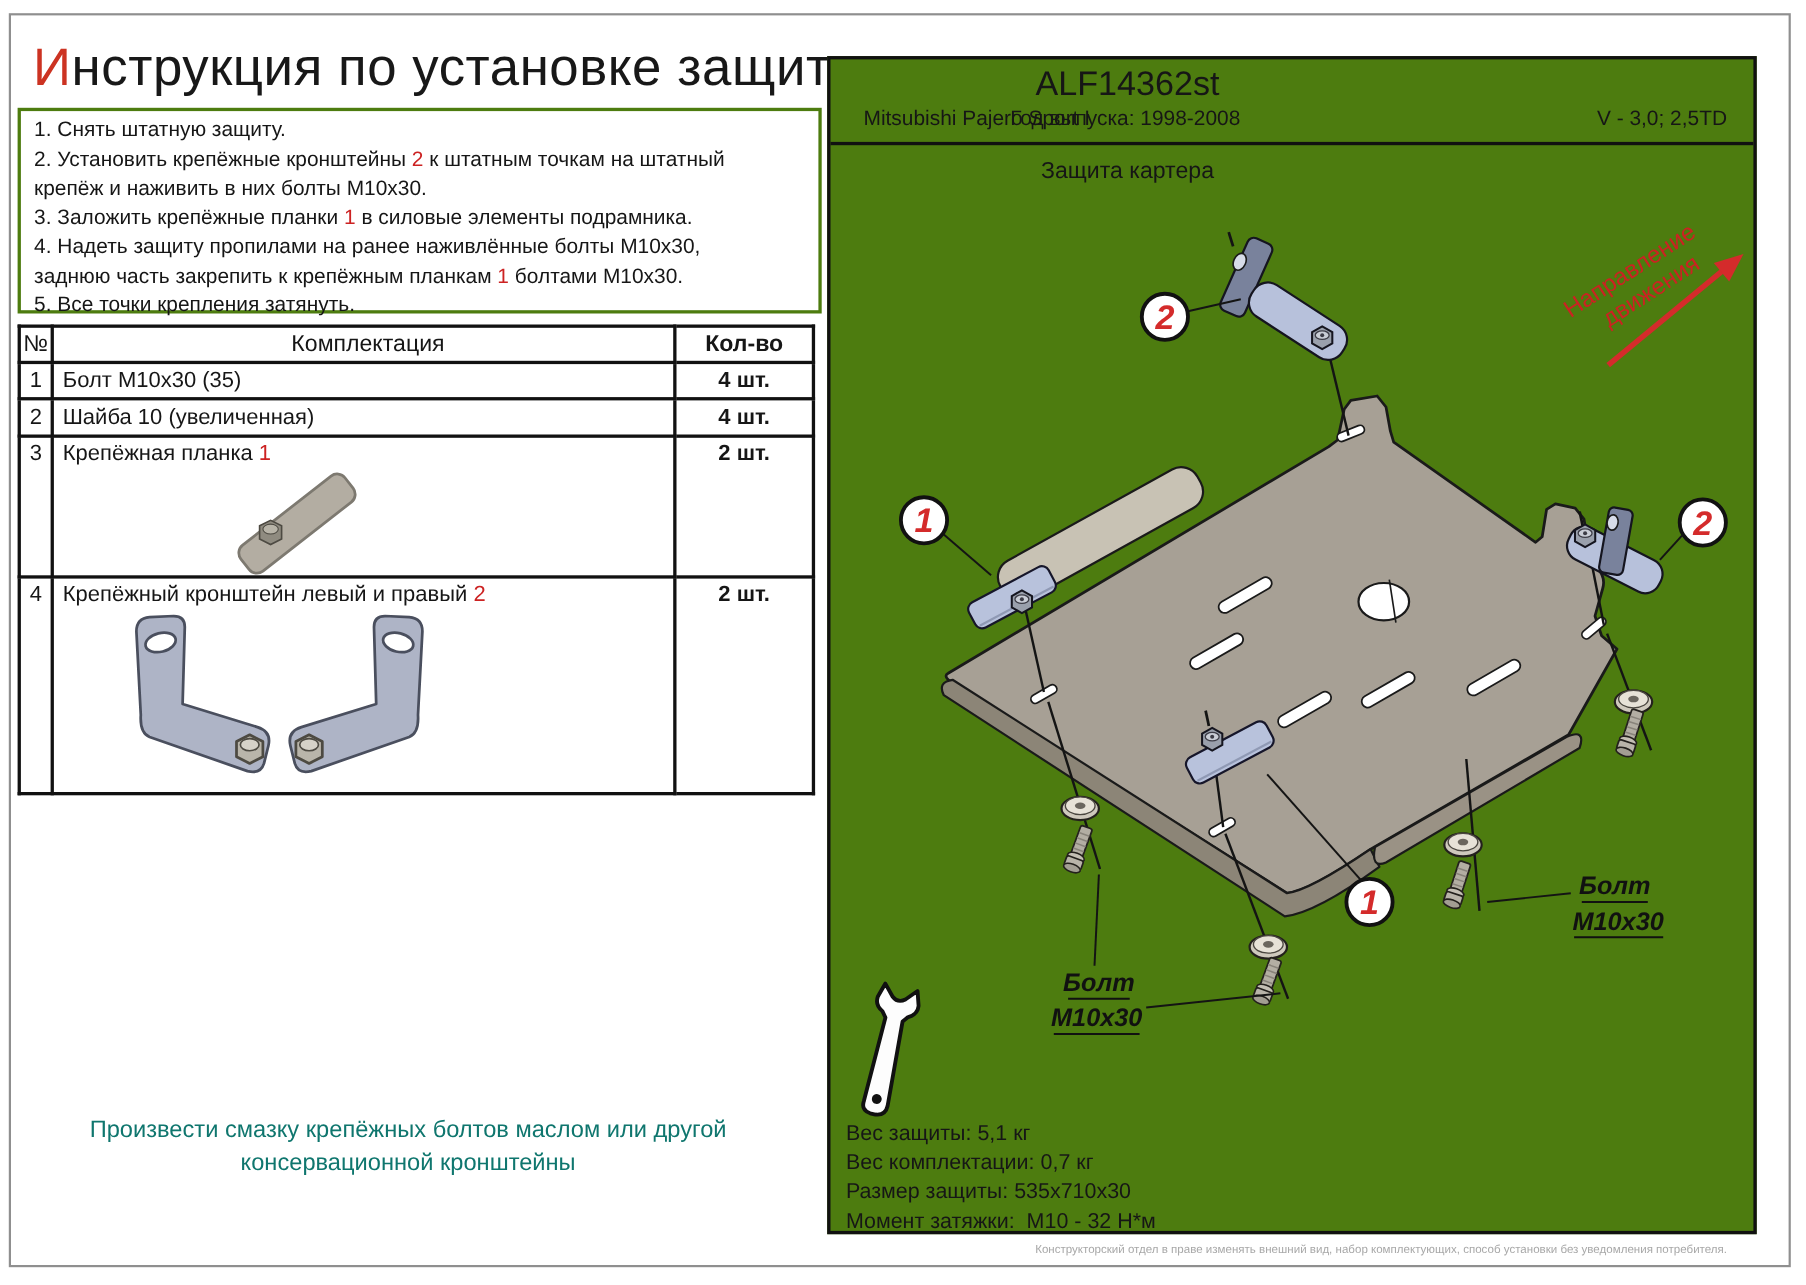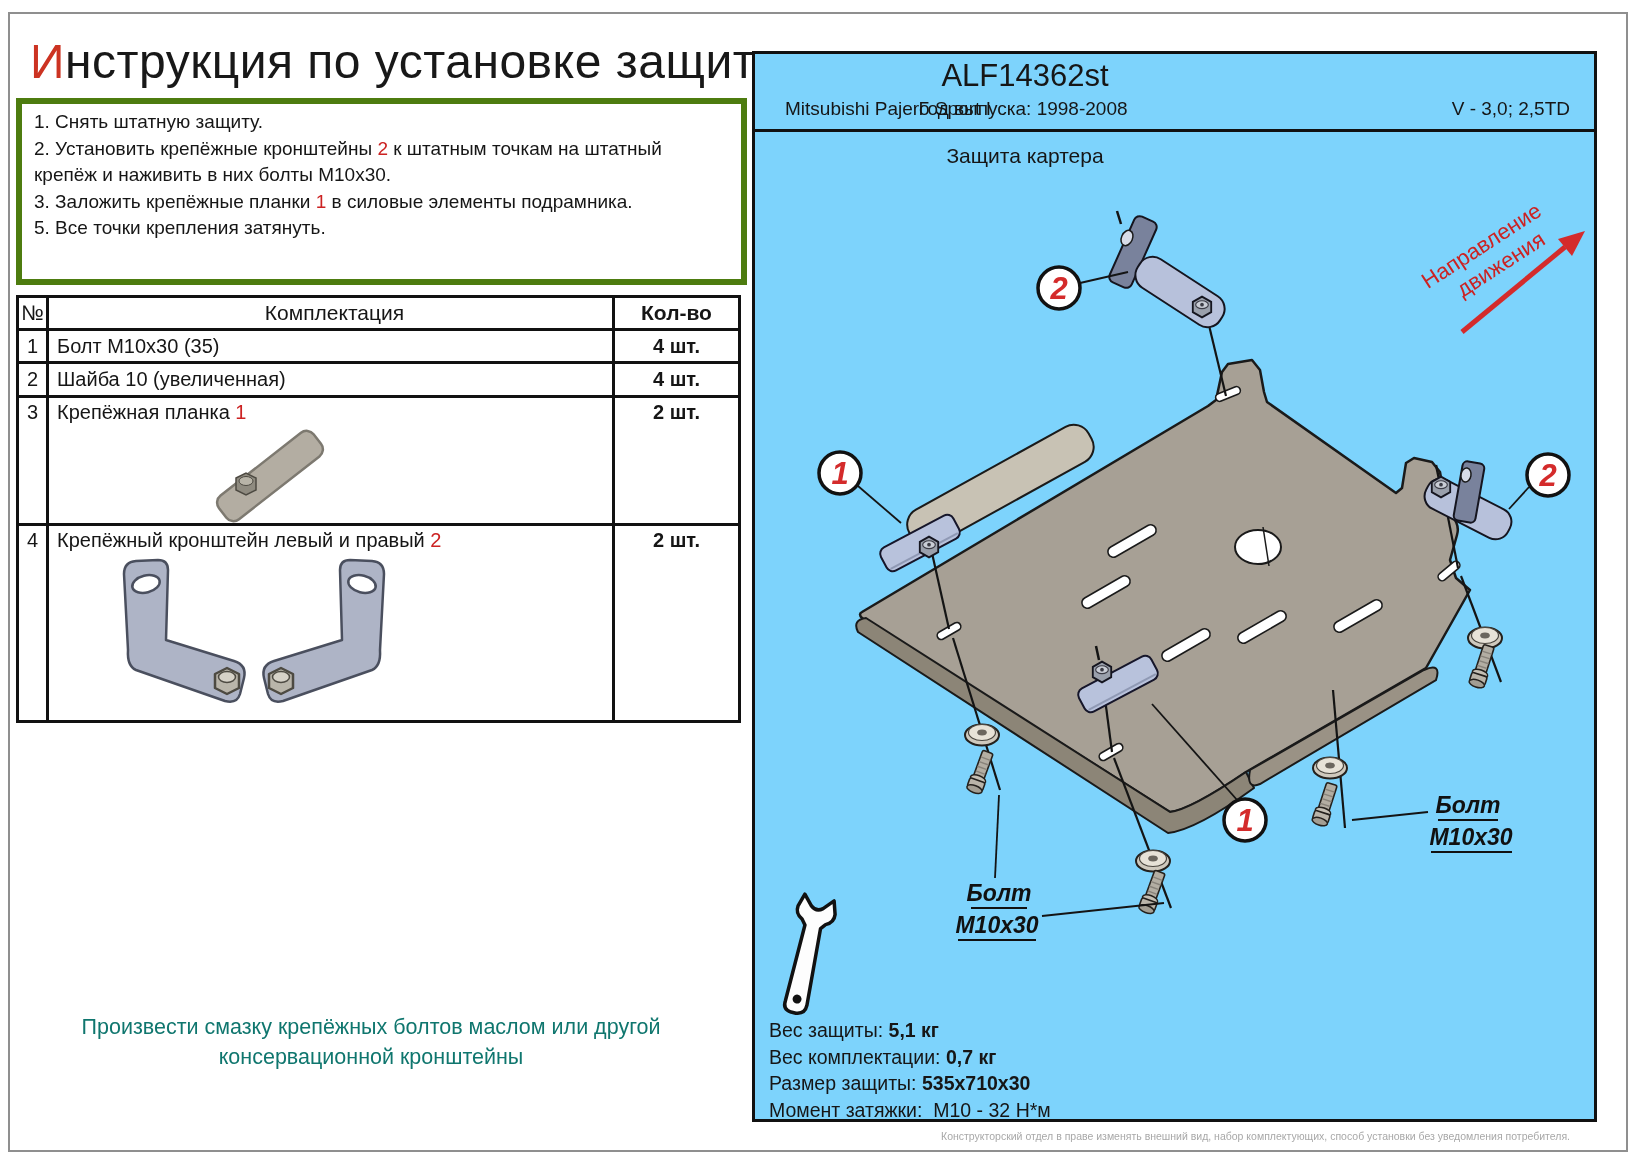--- a/index.html
+++ b/index.html
@@ -6,46 +6,46 @@
     --accent-red:#cc3322; --callout-red:#d42b2b; --ink:#161616;
     --plate:#a7a095; --blue:#b7c1db;
   }
   *{box-sizing:border-box; margin:0; padding:0;}
   body{background:#ffffff; font-family:"Liberation Sans", sans-serif; color:var(--ink);}
   .page{position:relative; width:1642px; height:1168px; background:#fff; overflow:hidden;}
   .outer-border{position:absolute; left:8px; top:12px; width:1620px; height:1140px; border:2px solid #8f8f8f;}
   .doc-title{position:absolute; left:30px; top:34px; font-size:48px; letter-spacing:.5px; color:#181818; white-space:nowrap;}
   .doc-title .accent{color:var(--accent-red);}
   .red{color:#cc2222;}
-  .instructions{position:absolute; left:16px; top:98px; width:731px; height:187px; border:6px solid #4d7c0f;
+  .instructions{position:absolute; left:16px; top:98px; width:731px; height:187px; border:3px solid #4d7c0f;
     padding:5px 8px 5px 12px; font-size:19px; line-height:26.5px;}
   .parts-table{position:absolute; left:16px; top:295px;}
   table{border-collapse:collapse; table-layout:fixed; width:722px;}
   td,th{border:3px solid #111; font-weight:400; font-size:20px; overflow:visible;}
   th{font-size:21px;}
   .c-num{width:30px; text-align:center;}
   .c-name{width:566px; text-align:left; padding-left:8px;}
   .c-qty{width:126px; text-align:center;font-weight:bold;}
   tr.hdr{height:33px;} tr.r1{height:33px;} tr.r2{height:34px;} tr.r3{height:128px;} tr.r4{height:197px;}
   tr.r3 td, tr.r4 td{vertical-align:top; padding-top:3px; position:relative;}
   td.rel{position:relative;}
   .cell-img{position:absolute; pointer-events:none;}
   .note-red{position:absolute; left:16px; top:1012px; width:710px; text-align:center;
     color:#0f766e; font-size:21.5px; line-height:30px;}
   
-  .panel{position:absolute; left:752px; top:51px; width:845px; height:1071px; border:3px solid #111; background:#7dd3fc;}
+  .panel{position:absolute; left:752px; top:51px; width:845px; height:1071px; border:3px solid #111; background:#4d7c0f;}
   .panel-header{position:absolute; left:0; top:0; width:100%; height:78px; border-bottom:3px solid #111;}
   .sku{position:absolute; left:270px; top:4px; transform:translateX(-50%); font-size:31px; white-space:nowrap;}
   .veh-row{position:absolute; left:0; top:44px; width:100%; font-size:19px;}
   .veh{position:absolute; left:30px; white-space:nowrap;text-align:center;}
   .years{position:absolute; left:268px; transform:translateX(-50%); white-space:nowrap;}
   .engine{position:absolute; right:24px; white-space:nowrap;}
   .subtitle{position:absolute; left:270px; top:90px; transform:translateX(-50%); font-size:21px; white-space:nowrap;}
   .specs{position:absolute; left:14px; top:963px; font-size:19.5px; line-height:26.5px;}
-  .specs b{font-weight:700;}
+  .specs b{font-weight:400;}
   .footer-note{position:absolute; right:72px; top:1130px; font-size:10.5px; color:#a8a8a8; white-space:nowrap;padding-left:32px;}
   svg.diagram{position:absolute; left:0; top:0; width:1642px; height:1168px; pointer-events:none;}
   svg text{font-family:"Liberation Sans", sans-serif;}
   .callout-num{fill:var(--callout-red); font-size:31px; font-weight:700; font-style:italic;}
   .bolt-label{fill:#111; font-size:23px; font-weight:700; font-style:italic;}
   .dir-label{fill:#cc2222; font-size:22px;}
   .leader{stroke:#141414; stroke-width:1.8px; fill:none;}
   .rod{stroke:#141414; stroke-width:2.2px; fill:none;}
   .pin{stroke:#141414; stroke-width:2.5px; fill:none;}
 </style>
@@ -54,20 +54,21 @@
 
 <div class="page">
   <div class="outer-border"></div>
 
   <div class="doc-title"><span class="accent">И</span><span>нструкция по установке защиты</span></div>
 
   <div class="instructions">
     <div><span>1. Снять штатную защиту.</span></div>
     <div><span>2. Установить крепёжные кронштейны </span><span class="red">2</span><span> к штатным точкам на штатный</span><br><span>крепёж и наживить в них болты М10х30.</span></div>
     <div><span>3. Заложить крепёжные планки </span><span class="red">1</span><span> в силовые элементы подрамника.</span></div>
+    <div><span>4. Надеть защиту пропилами на ранее наживлённые болты М10х30,</span><br><span>заднюю часть закрепить к крепёжным планкам </span><span class="red">1</span><span> болтами М10х30.</span></div>
     <div><span>5. Все точки крепления затянуть.</span></div>
   </div>
 
   <div class="parts-table">
     <table>
       <tbody>
           <tr class="hdr">
         <th class="c-num">№</th>
         <th class="c-name" style="text-align:center">Комплектация</th>
         <th class="c-qty">Кол-во</th>

